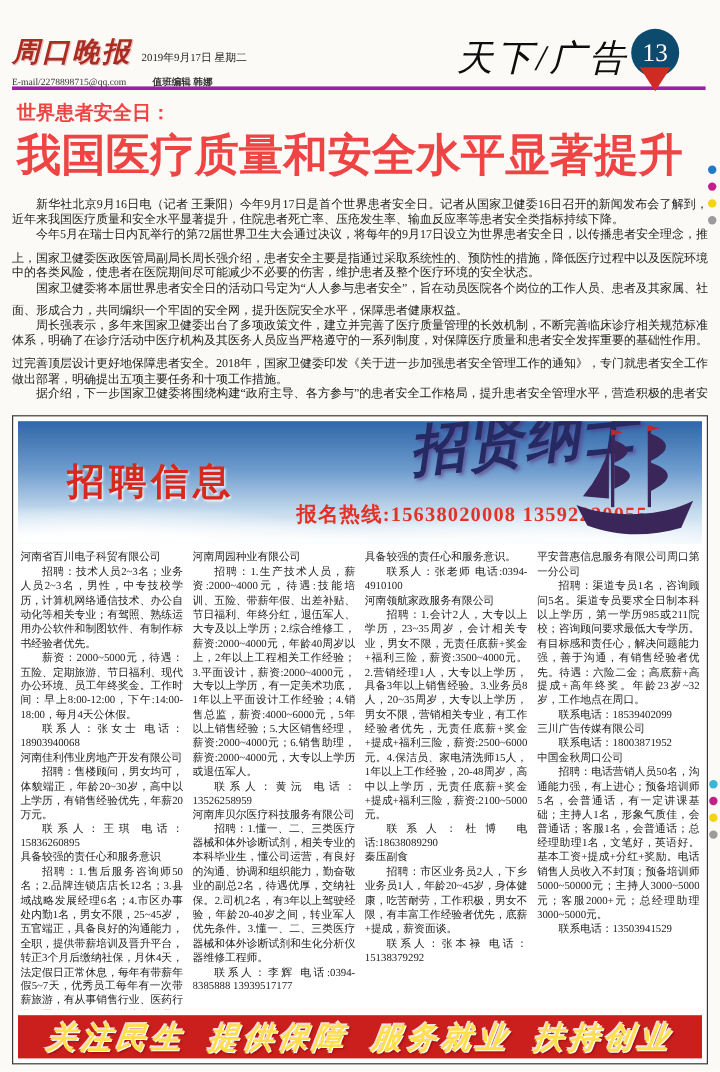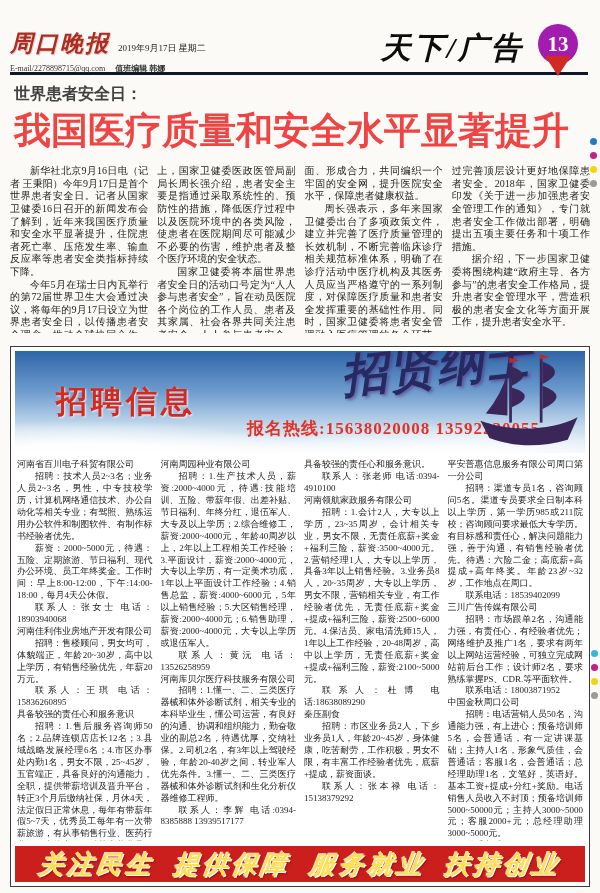--- a/index.html
+++ b/index.html
@@ -5,36 +5,36 @@
   * { box-sizing: border-box; }
   html,body { margin:0; padding:0; }
   body {
     width:600px; height:893px; position:relative; overflow:hidden;
     background:#fbfaf7; color:#1a1a1a;
     font-family:"Liberation Serif", serif;
   }
   .page { position:absolute; inset:0; padding:28px 10px 0 10px; }
 
   
-  .masthead { position:relative; height:47px; border-bottom:3px solid #0f172a; margin-right:2px; }
+  .masthead { position:relative; height:47px; border-bottom:3px solid #a21caf; margin-right:2px; }
   .logo { font-size:23px; font-weight:bold; font-style:italic; color:#ab2d22; letter-spacing:2px; text-shadow:1px 1px 0 rgba(171,45,34,.25); }
   .mast-date { font-size:9px; color:#222; margin-left:8px; }
   .mast-line2 { font-size:8px; color:#333; margin-top:4px; }
-  .editor { font-weight:bold; margin-left:8px; }
-  .section-title { position:absolute; right:64px; top:0px; font-size:30px; font-weight:700; font-style:italic; letter-spacing:3px; color:#0d0d0d; }
-  .badge { position:absolute; right:10px; top:-4px; width:40px; height:40px; background:#a21caf; border-radius:50%;
-           color:#fff; display:flex; align-items:center; justify-content:center; font-size:21px; font-weight:bold; z-index:3; }
+  .editor { font-weight:bold; margin-left:20px; }
+  .section-title { position:absolute; right:64px; top:0px; font-size:30px; font-weight:400; font-style:italic; letter-spacing:3px; color:#0d0d0d; }
+  .badge { position:absolute; right:22px; top:-4px; width:40px; height:40px; background:#0c4a6e; border-radius:50%;
+           color:#fff; display:flex; align-items:center; justify-content:center; font-size:21px; font-weight:normal; z-index:3; }
   .badge::after { content:""; position:absolute; top:32px; left:50%; transform:translateX(-50%);
            border:13px solid transparent; border-top:20px solid #cf2b24; z-index:-1; }
 
   
   .headline-block { margin-top:9px; padding-left:4px; }
-  .kicker { font-size:16px; font-weight:600; color:#404040; }
+  .kicker { font-size:16px; font-weight:600; color:#ef4444; }
   .headline { font-size:37px; font-weight:900; margin:3px 0 0 0; line-height:1.25; color:#ef4444; }
-  .article-cols { display:flex; gap:9px; margin-top:11px; height:168px; overflow:hidden; font-size:10px; line-height:12.6px; color:#222; }
+  .article-cols { display:flex; gap:9px; margin-top:11px; height:168px; overflow:hidden; font-size:10px; line-height:12.6px; color:#222;flex-direction:column; }
   .article-cols .col { flex:1; overflow:hidden; }
 
   
   .ln { margin:0; text-align:justify; }
   .ln.p { text-indent:2em; }
   .ln.cont { text-indent:0; }
   .ln.c { text-indent:0; }
 
   
   .ad-box { margin-top:13px; border:1px solid #3a3a3a; padding:4px; background:#fff; }
@@ -163,21 +163,20 @@
           <p class="ln p">联系人：杜博 电话:18638089290</p>
           <p class="ln c">秦压副食</p>
           <p class="ln p">招聘：市区业务员2人，下乡业务员1人，年龄20~45岁，身体健康，吃苦耐劳，工作积极，男女不限，有丰富工作经验者优先，底薪+提成，薪资面谈。</p>
           <p class="ln p">联系人：张本禄 电话：15138379292</p>
         </div>
       <div class="col">
           <p class="ln c">平安普惠信息服务有限公司周口第一分公司</p>
           <p class="ln p">招聘：渠道专员1名，咨询顾问5名。渠道专员要求全日制本科以上学历，第一学历985或211院校；咨询顾问要求最低大专学历。有目标感和责任心，解决问题能力强，善于沟通，有销售经验者优先。待遇：六险二金；高底薪+高提成+高年终奖。年龄23岁~32岁，工作地点在周口。</p>
           <p class="ln p">联系电话：18539402099</p>
           <p class="ln c">三川广告传媒有限公司</p>
-          <p class="ln p">招聘：市场跟单2名，沟通能力强，有责任心，有经验者优先；网络维护及推广1名，要求有两年以上网站运营经验，可独立完成网站前后台工作；设计师2名，要求熟练掌握PS、CDR.等平面软件。</p>
           <p class="ln p">联系电话：18003871952</p>
           <p class="ln c">中国金秋周口公司</p>
           <p class="ln p">招聘：电话营销人员50名，沟通能力强，有上进心；预备培训师5名，会普通话，有一定讲课基础；主持人1名，形象气质佳，会普通话；客服1名，会普通话；总经理助理1名，文笔好，英语好。基本工资+提成+分红+奖励。电话销售人员收入不封顶；预备培训师5000~50000元；主持人3000~5000元；客服2000+元；总经理助理3000~5000元。</p>
           <p class="ln p">联系电话：13503941529</p>
         </div>
     </div>
 
     <div class="ad-footer">
       <span class="slogan">关注民生</span>
       <span class="slogan">提供保障</span>

